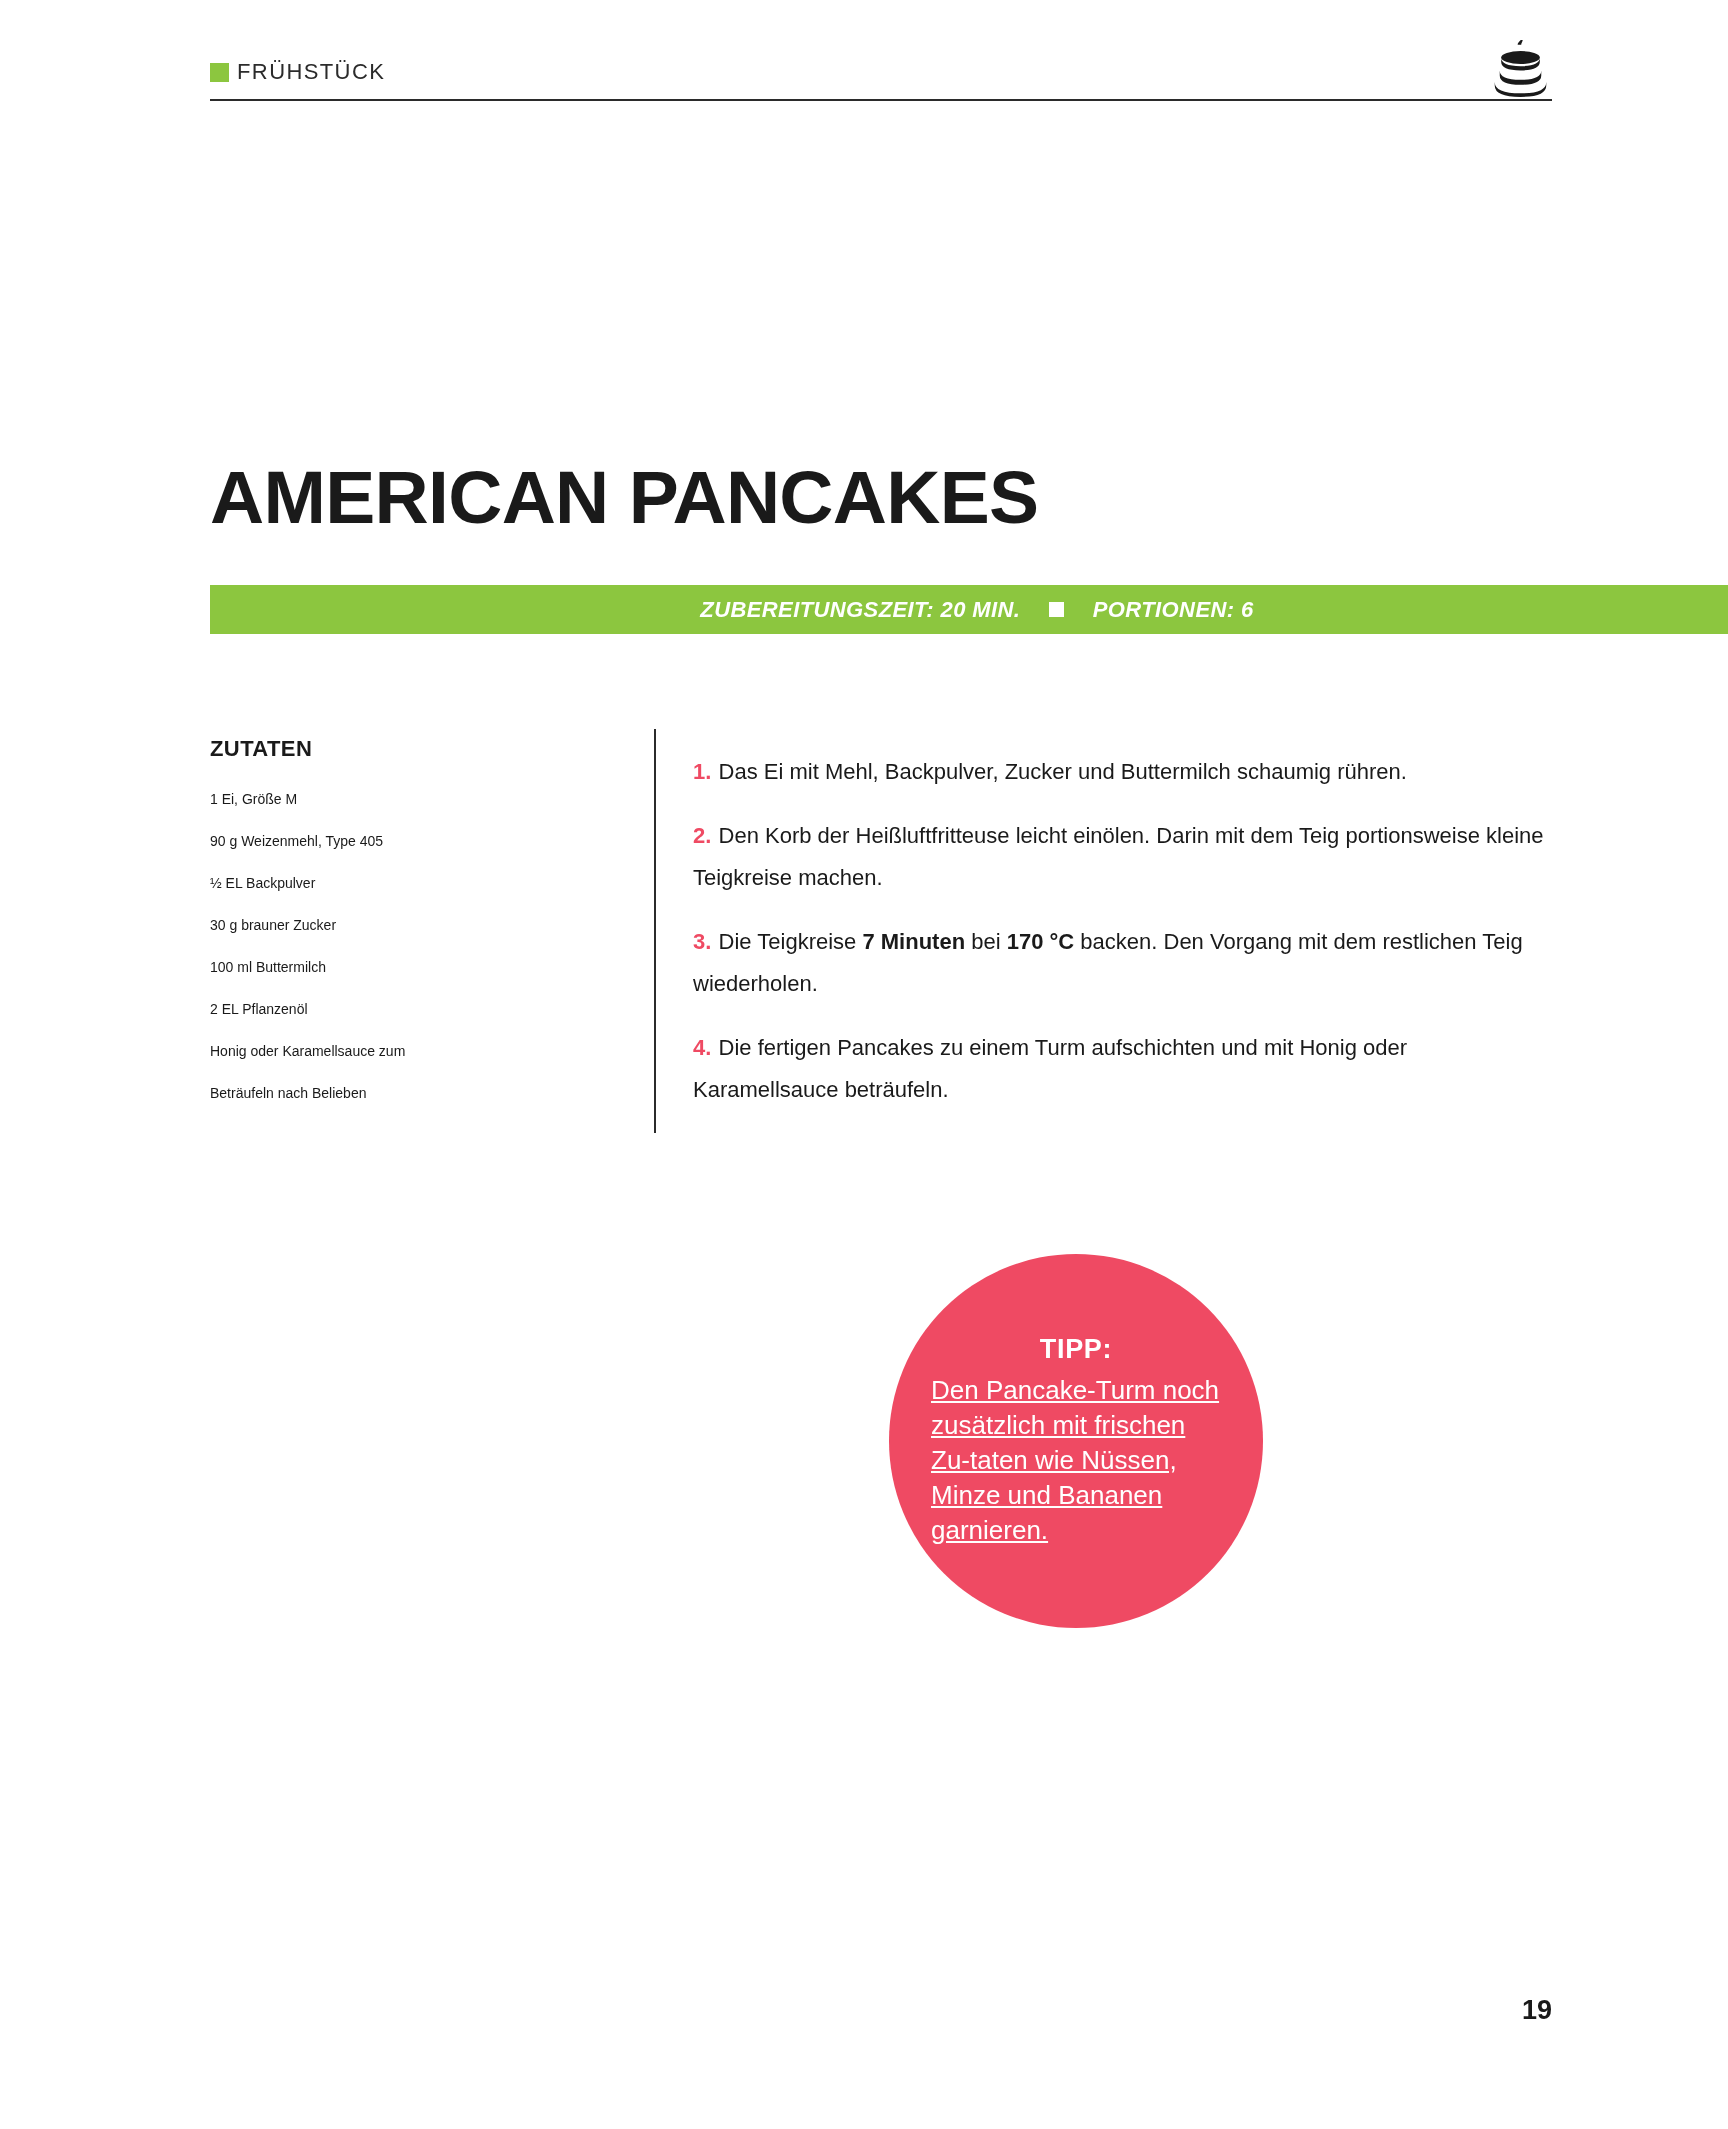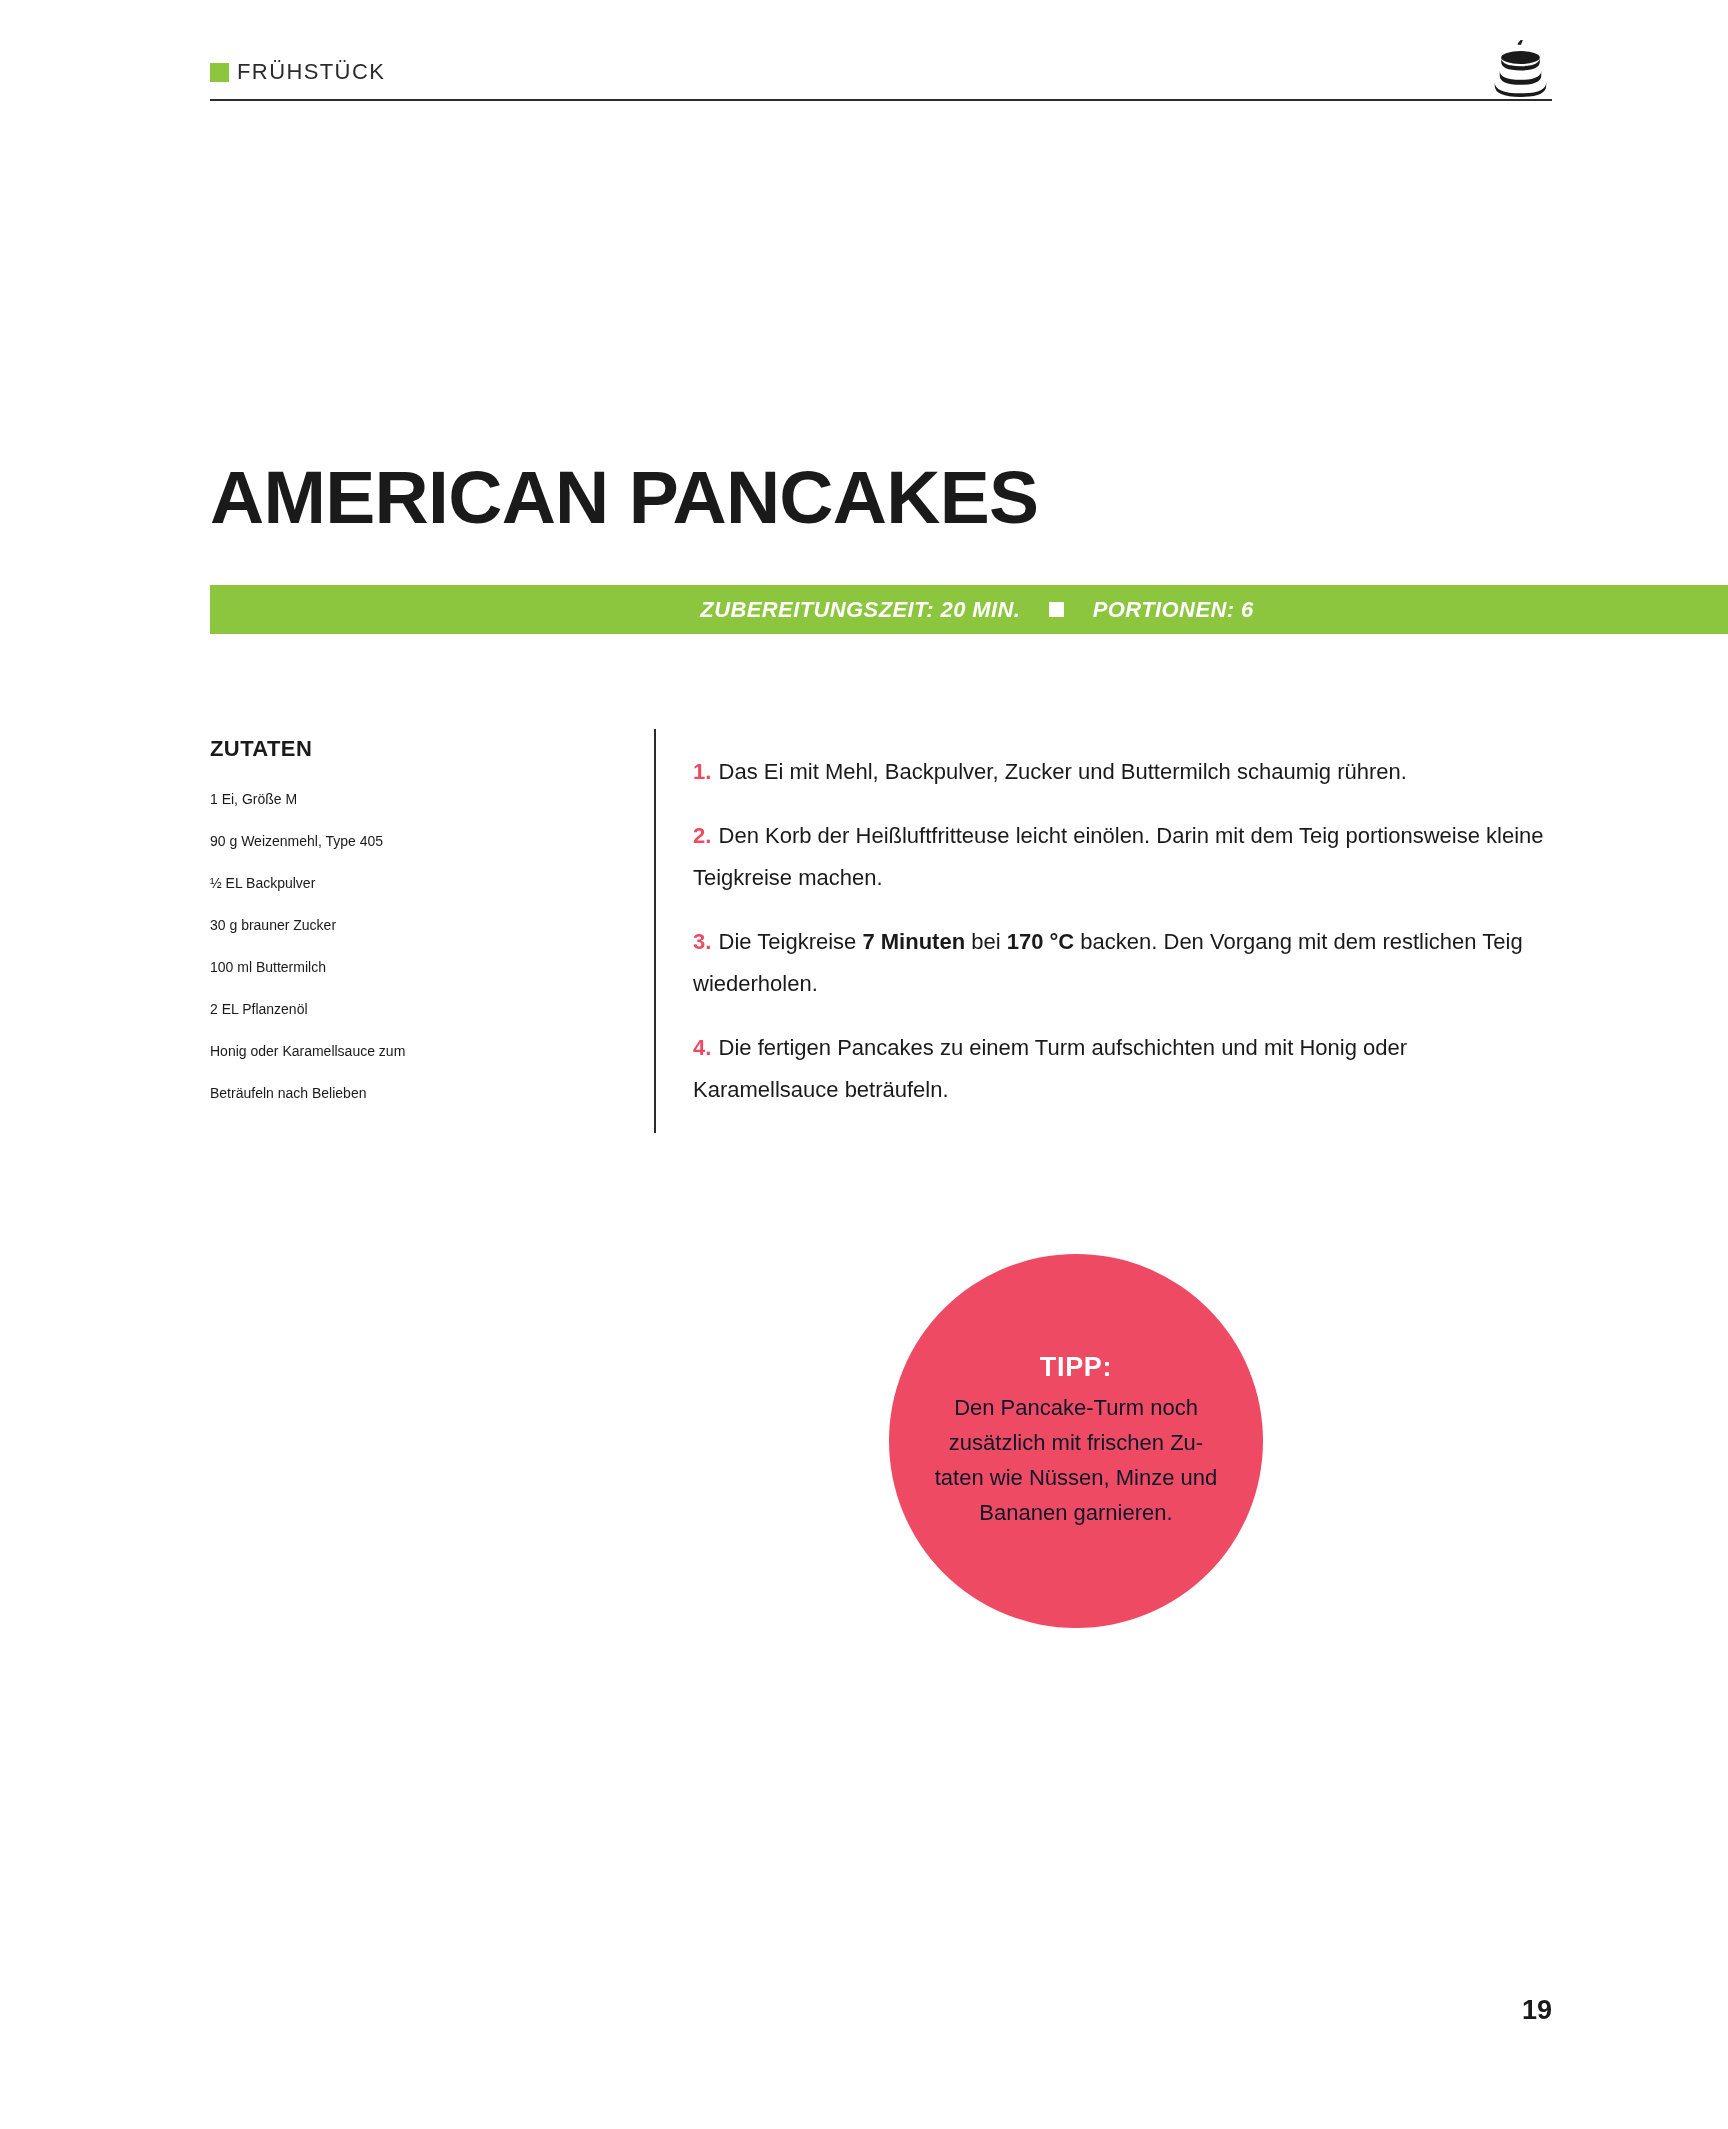--- a/index.html
+++ b/index.html
@@ -155,35 +155,35 @@
     left: 889px;
     top: 1254px;
     width: 374px;
     height: 374px;
     border-radius: 50%;
     background: #ef4a63;
     display: flex;
     flex-direction: column;
     align-items: center;
     justify-content: center;
-    text-align: center;
     box-sizing: border-box;
     padding: 0 42px;
   }
   .tip-title {
     color: #ffffff;
     font-size: 27px;
     font-weight: bold;
     letter-spacing: 0.7px;
     margin-bottom: 7.2px;
   }
   .tip-text {
-    color: #0f172a;
-    font-size: 22px;
+    color: #ffffff;
+    font-size: 26px;
     line-height: 35px;
+    text-decoration: underline;
   }
 
   
   .pagenum {
     position: absolute;
     right: 176px;
     top: 1995px;
     font-size: 27px;
     font-weight: bold;
     color: #1a1a1a;

